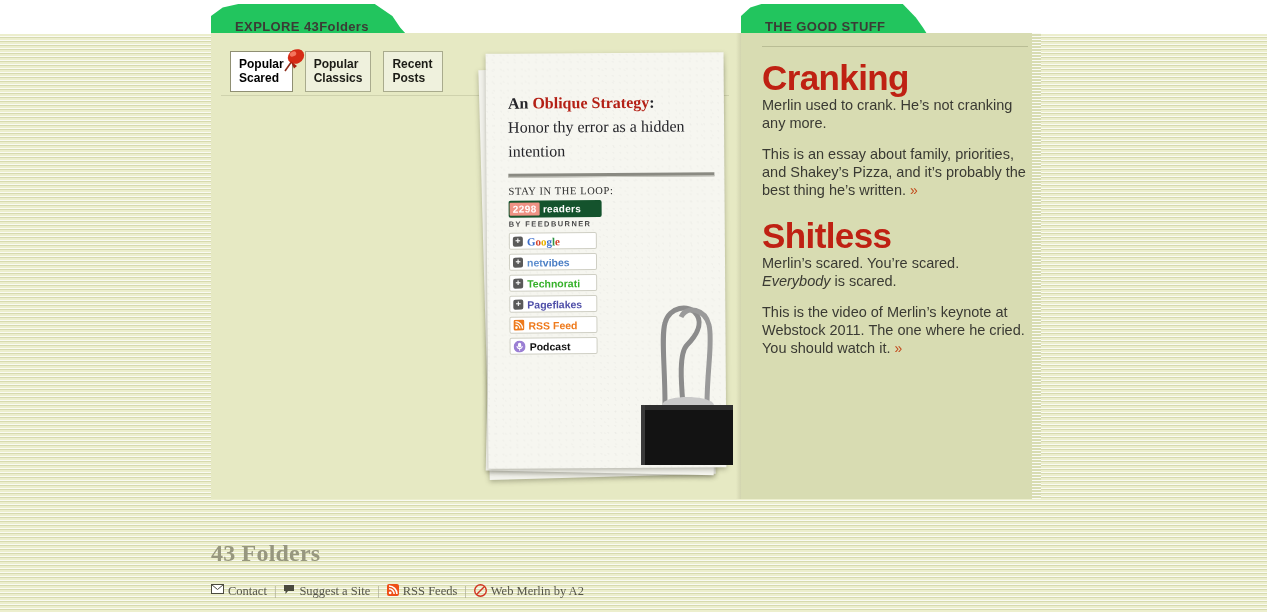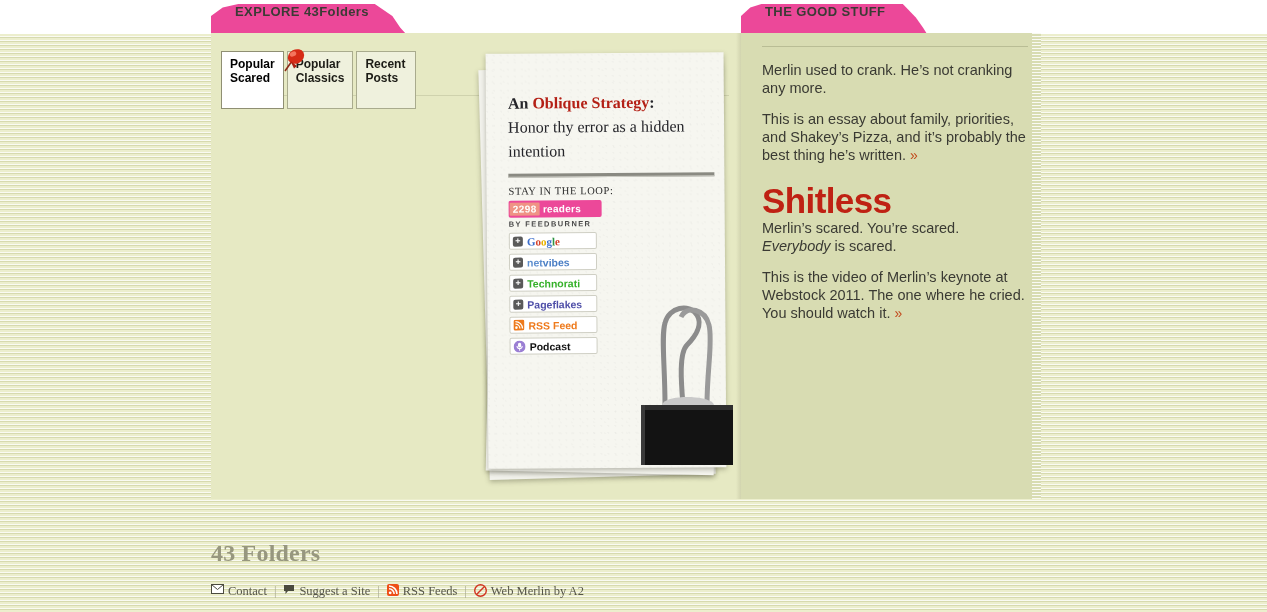--- a/index.html
+++ b/index.html
@@ -17,24 +17,24 @@
 
   
   .top-white{
     position:absolute;left:0;top:0;width:1267px;height:34px;
     background:#ffffff;
   }
 
   
   .tab{
     position:absolute;top:4px;height:30px;
-    background:#ec4899;
+    background:#22c55e;
     color:#3b3b35;
     font-weight:bold;font-size:13px;letter-spacing:0.4px;
-    display:flex;align-items:flex-start;
+    display:flex;align-items:flex-end;
     padding:0 18px 0 24px;
     box-sizing:border-box;
   }
   .tab-explore{
     left:211px;
     border-radius:12px 0 0 0;
     clip-path:polygon(0% 40%, 6% 12%, 14% 0%, 84% 0%, 93% 40%, 97% 78%, 100% 100%, 0% 100%);
     width:195px;
   }
   .tab-good{
@@ -65,23 +65,24 @@
     background:linear-gradient(to right, rgba(0,0,0,0.0), rgba(90,90,60,0.18));
   }
 
   
   .subtabs{
     position:absolute;left:221px;top:51px;display:flex;gap:3px;z-index:6;
   }
   .subtab{
     background:#eff1dd;border:1px solid #a9ab8d;
     font-size:12px;font-weight:bold;color:#1c1c16;
-    line-height:14px;padding:5px 8px 23px 8px;
+    line-height:14px;padding:5px 8px 6px 8px;
     min-width:60px;box-sizing:border-box;
     font-family:"Liberation Sans", sans-serif;
+    margin-left:9px;
   }
   .subtab.active{background:#ffffff;border-color:#8f8f73;color:#000;}
   .subtab-divider{position:absolute;left:221px;top:95px;width:508px;height:1px;background:#cfd2ad;}
 
   
   .pushpin{position:absolute;left:281px;top:44px;width:26px;height:30px;z-index:9;}
 
   
   .paperwrap{position:absolute;left:470px;top:45px;width:290px;height:440px;z-index:7;}
   .sheet{
@@ -109,21 +110,21 @@
   .oblique b{font-weight:bold;}
   .oblique .red{color:#b42016;font-weight:bold;}
   .obl-rule{margin-top:10px;height:3px;background:#8a8a82;border-bottom:1px solid #cfcfc7;width:206px;}
   .loop-label{
     margin-top:8px;font-family:"Liberation Serif",serif;font-size:10.5px;
     letter-spacing:0.6px;color:#2a2a2a;
   }
 
   
   .fb-count{
-    margin-top:4px;width:93px;height:17px;background:#ec4899;border-radius:2px;
+    margin-top:4px;width:93px;height:17px;background:#14532d;border-radius:2px;
     display:flex;align-items:center;box-sizing:border-box;padding:1px;
   }
   .fb-num{
     background:#ef9385;color:#fff;font-size:10px;font-weight:bold;
     font-family:"Liberation Sans",sans-serif;
     padding:1px 3px;letter-spacing:0.5px;margin-right:3px;border-radius:1px;
   }
   .fb-readers{color:#fff;font-size:10px;font-weight:bold;letter-spacing:0.3px;}
   .fb-by{font-size:7.5px;letter-spacing:1.4px;color:#4a4a4a;margin-top:2px;font-weight:bold;}
 
@@ -291,20 +292,21 @@
       <rect x="16" y="120" width="92" height="5" fill="#2e2e2e"></rect>
       <rect x="16" y="120" width="4" height="62" fill="#3a3a3a"></rect>
     </svg>
   </div>
 </div>
 
 <div class="rp">
   <div class="rp-rule"></div>
 
   <div>
+    <div class="rp-title">Cranking</div>
     <p class="rp-p">Merlin used to crank. He’s not cranking any more.</p>
     <p class="rp-p"><span>This is an essay about family, priorities, and Shakey’s Pizza, and it’s probably the best thing he’s written.</span> <span class="rp-arrow">»</span></p>
   </div>
 
   <div class="rp-block2">
     <div class="rp-title">Shitless</div>
     <p class="rp-p"><span>Merlin’s scared. You’re scared. </span><em>Everybody</em><span> is scared.</span></p>
     <p class="rp-p"><span>This is the video of Merlin’s keynote at Webstock 2011. The one where he cried. You should watch it.</span> <span class="rp-arrow">»</span></p>
   </div>
 </div>

